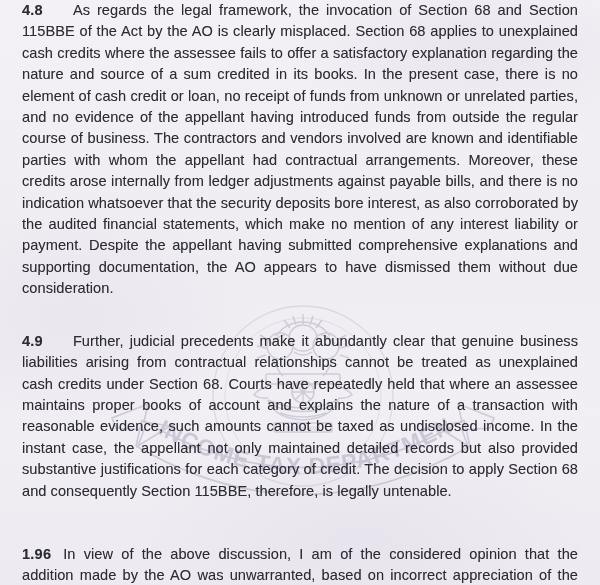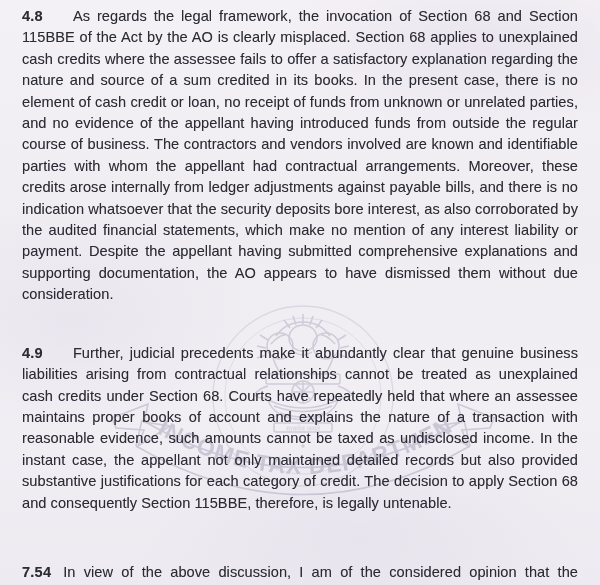--- a/index.html
+++ b/index.html
@@ -54,21 +54,21 @@
     position: absolute;
     left: 0;
     top: 0;
     width: 600px;
     z-index: 2;
     padding: 0;
   }
 
   p.para {
     margin: 0;
-    padding: 6px 22px 0 22px;
+    padding: 0 22px 0 22px;
     text-align: justify;
     text-justify: inter-word;
     font-size: 14.6px;
     line-height: 21.4px;
     color: #2b2b33;
     letter-spacing: 0.05px;
     text-shadow: 0 0 0.6px rgba(60,60,75,0.32);
   }
   p.para:last-child { text-align: justify; }
 
@@ -153,16 +153,16 @@
   <div id="content">
 
     <p class="para"><span class="pnum">4.8</span><span class="gap-after-num"></span><span>As regards the legal framework, the invocation of Section 68 and Section 115BBE of the Act by the AO is clearly misplaced. Section 68 applies to unexplained cash credits where the assessee fails to offer a satisfactory explanation regarding the nature and source of a sum credited in its books. In the present case, there is no element of cash credit or loan, no receipt of funds from unknown or unrelated parties, and no evidence of the appellant having introduced funds from outside the regular course of business. The contractors and vendors involved are known and identifiable parties with whom the appellant had contractual arrangements. Moreover, these credits arose internally from ledger adjustments against payable bills, and there is no indication whatsoever that the security deposits bore interest, as also corroborated by the audited financial statements, which make no mention of any interest liability or payment. Despite the appellant having submitted comprehensive explanations and supporting documentation, the AO appears to have dismissed them without due consideration.</span></p>
 
     <div class="spacer-lg"></div>
 
     <p class="para"><span class="pnum">4.9</span><span class="gap-after-num"></span><span>Further, judicial precedents make it abundantly clear that genuine business liabilities arising from contractual relationships cannot be treated as unexplained cash credits under Section 68. Courts have repeatedly held that where an assessee maintains proper books of account and explains the nature of a transaction with reasonable evidence, such amounts cannot be taxed as undisclosed income. In the instant case, the appellant not only maintained detailed records but also provided substantive justifications for each category of credit. The decision to apply Section 68 and consequently Section 115BBE, therefore, is legally untenable.</span></p>
 
     <div class="spacer-md"></div>
 
-    <p class="para"><span class="pnum">7.54</span><span class="gap-after-num-sm"></span><span>In view of the above discussion, I am of the considered opinion that the addition made by the AO was unwarranted, based on incorrect appreciation of the facts and legally unsustainable. Therefore, the addition of Rs.22,61,51,802/- made u/s 68 and taxed u/s 115BBE of the Act is </span></p>
+    <p class="para"><span class="pnum">1.96</span><span class="gap-after-num-sm"></span><span>In view of the above discussion, I am of the considered opinion that the addition made by the AO was unwarranted, based on incorrect appreciation of the facts and legally unsustainable. Therefore, the addition of Rs.22,61,51,802/- made u/s 68 and taxed u/s 115BBE of the Act is </span></p>
 
   </div>
 </div>
 
 </body></html>

